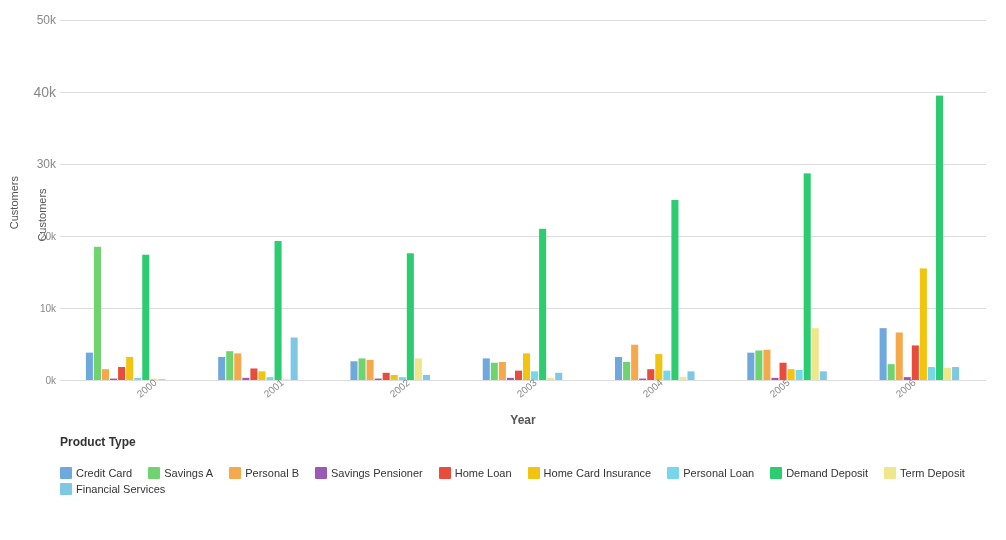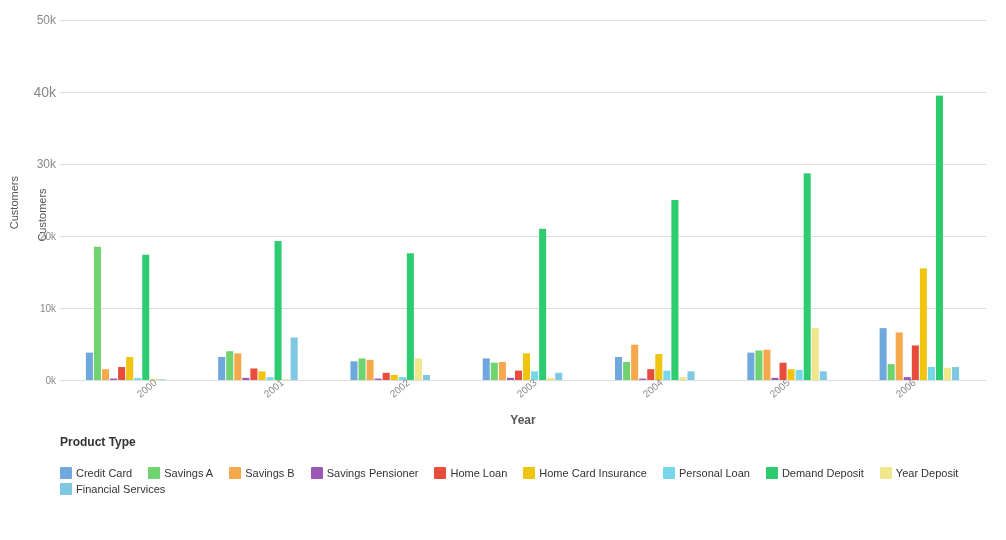--- a/index.html
+++ b/index.html
@@ -167,21 +167,21 @@
         <div class="legend-item">
           <div class="legend-color" style="background:#6fa8dc"></div>
           <span>Credit Card</span>
         </div>
         <div class="legend-item">
           <div class="legend-color" style="background:#6fd46f"></div>
           <span>Savings A</span>
         </div>
         <div class="legend-item">
           <div class="legend-color" style="background:#f6a84d"></div>
-          <span>Savings B</span>
+          <span>Personal B</span>
         </div>
         <div class="legend-item">
           <div class="legend-color" style="background:#9b59b6"></div>
           <span>Savings Pensioner</span>
         </div>
         <div class="legend-item">
           <div class="legend-color" style="background:#e74c3c"></div>
           <span>Home Loan</span>
         </div>
         <div class="legend-item">
@@ -191,21 +191,21 @@
         <div class="legend-item">
           <div class="legend-color" style="background:#76d7ea"></div>
           <span>Personal Loan</span>
         </div>
         <div class="legend-item">
           <div class="legend-color" style="background:#2ecc71"></div>
           <span>Demand Deposit</span>
         </div>
         <div class="legend-item">
           <div class="legend-color" style="background:#f0e68c"></div>
-          <span>Year Deposit</span>
+          <span>Term Deposit</span>
         </div>
         <div class="legend-item">
           <div class="legend-color" style="background:#7ec8e3"></div>
           <span>Financial Services</span>
         </div>
       </div>
   </div>
 </div>
 
 </body></html>

